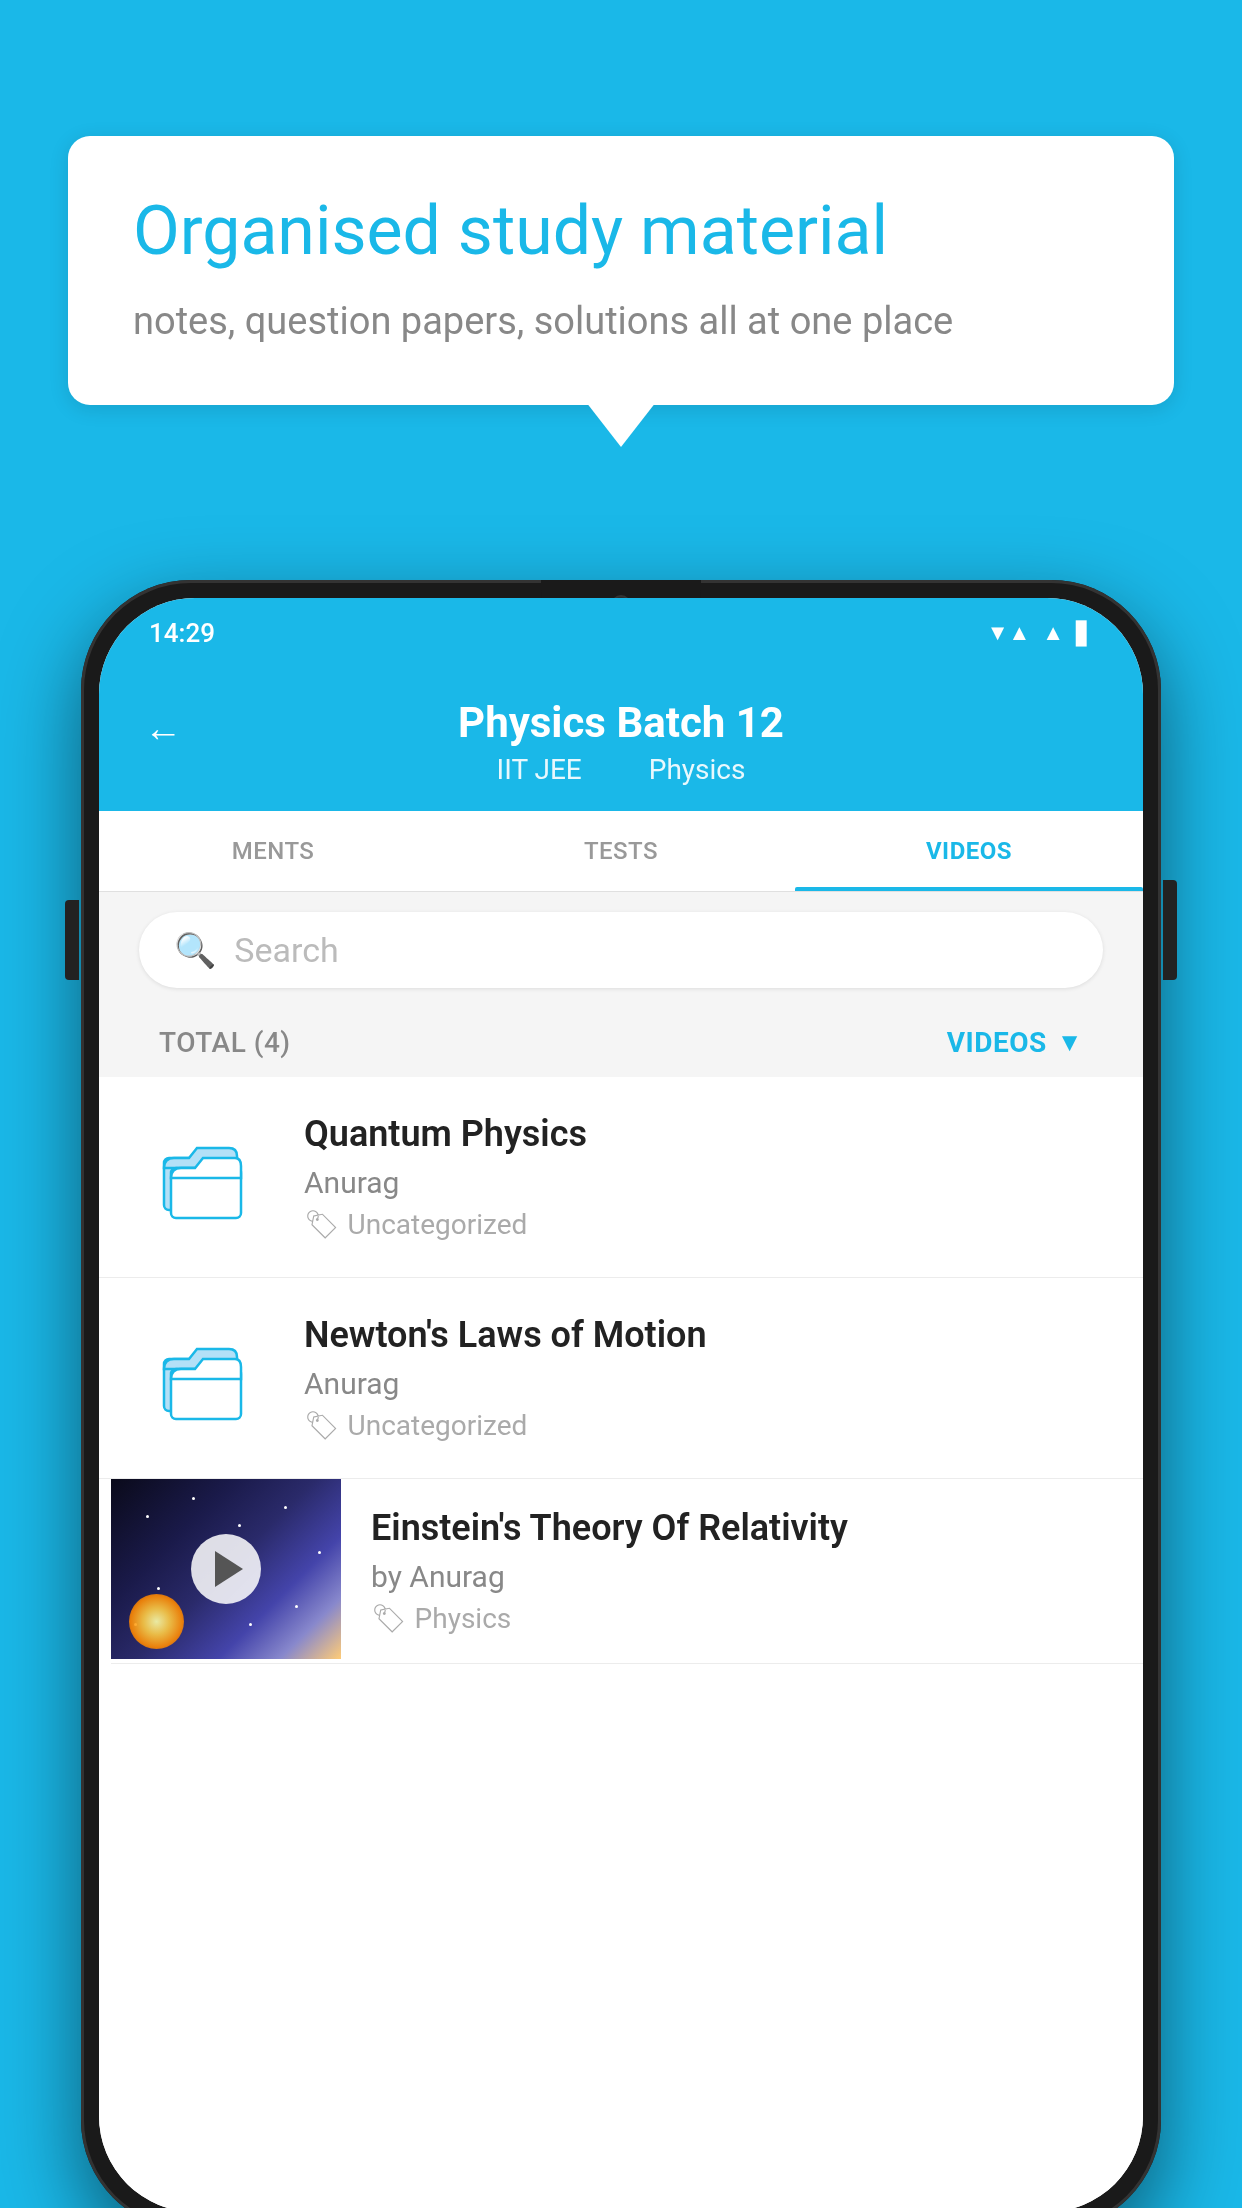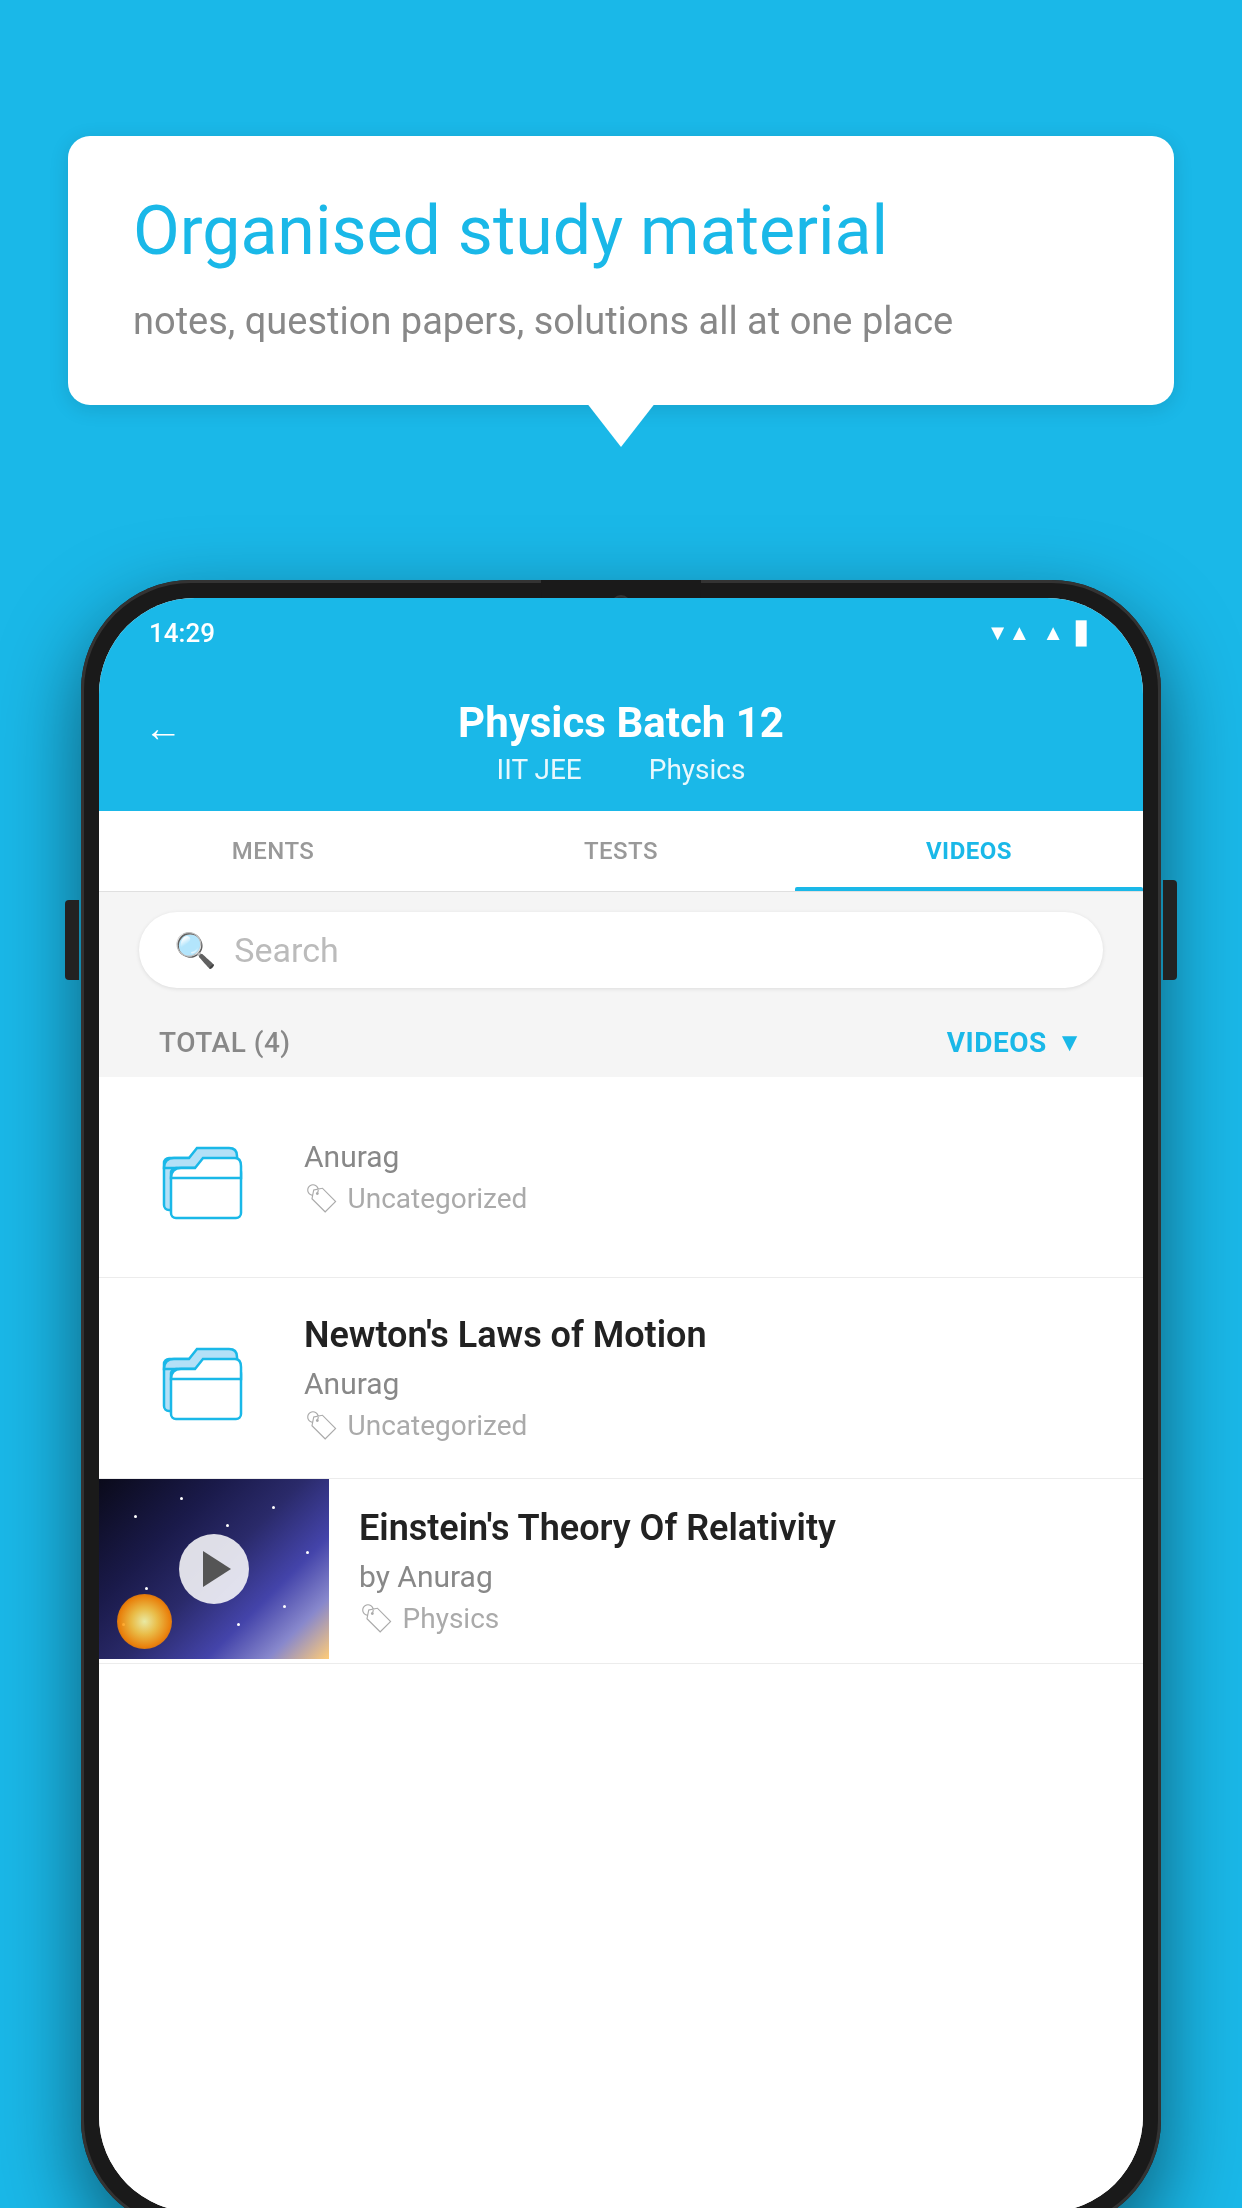--- a/index.html
+++ b/index.html
@@ -355,20 +355,21 @@
     }
 
     
     .video-item-with-thumb {
       display: flex;
       align-items: flex-start;
       padding: 0;
       border-bottom: 1px solid #ececec;
       background: white;
       overflow: hidden;
+      margin-left: 12px;
     }
 
     .thumb-image {
       width: 230px;
       height: 180px;
       background: linear-gradient(135deg, #0a0a1a 0%, #1a1a4a 30%, #2a2a6a 50%, #4444aa 70%, #8888cc 85%, #ffcc77 100%);
       position: relative;
       flex-shrink: 0;
       overflow: hidden;
       display: flex;
@@ -509,20 +510,21 @@
 
                 <rect x="5" y="28" width="70" height="52" rx="5" fill="#b3e0f7" stroke="#1ab8e8" stroke-width="2.5"></rect>
                 <path d="M5 38 Q5 28 15 28 L30 28 L38 18 L70 18 Q78 18 78 26 L78 38 Z" fill="#b3e0f7" stroke="#1ab8e8" stroke-width="2.5"></path>
 
                 <rect x="12" y="38" width="70" height="50" rx="5" fill="white" stroke="#1ab8e8" stroke-width="2.5"></rect>
                 <path d="M12 48 Q12 38 22 38 L36 38 L44 28 L76 28 Q82 28 82 36 L82 48 Z" fill="white" stroke="#1ab8e8" stroke-width="2.5"></path>
               </svg>
             </div>
           </div>
           <div class="video-item-info">
+            <div class="video-title">Quantum Physics</div>
             <div class="video-author">Anurag</div>
             <div class="video-tag">
               <span>🏷</span>
               <span>Uncategorized</span>
             </div>
           </div>
         </div>
 
         <div class="video-item">
           <div class="video-item-thumb">

